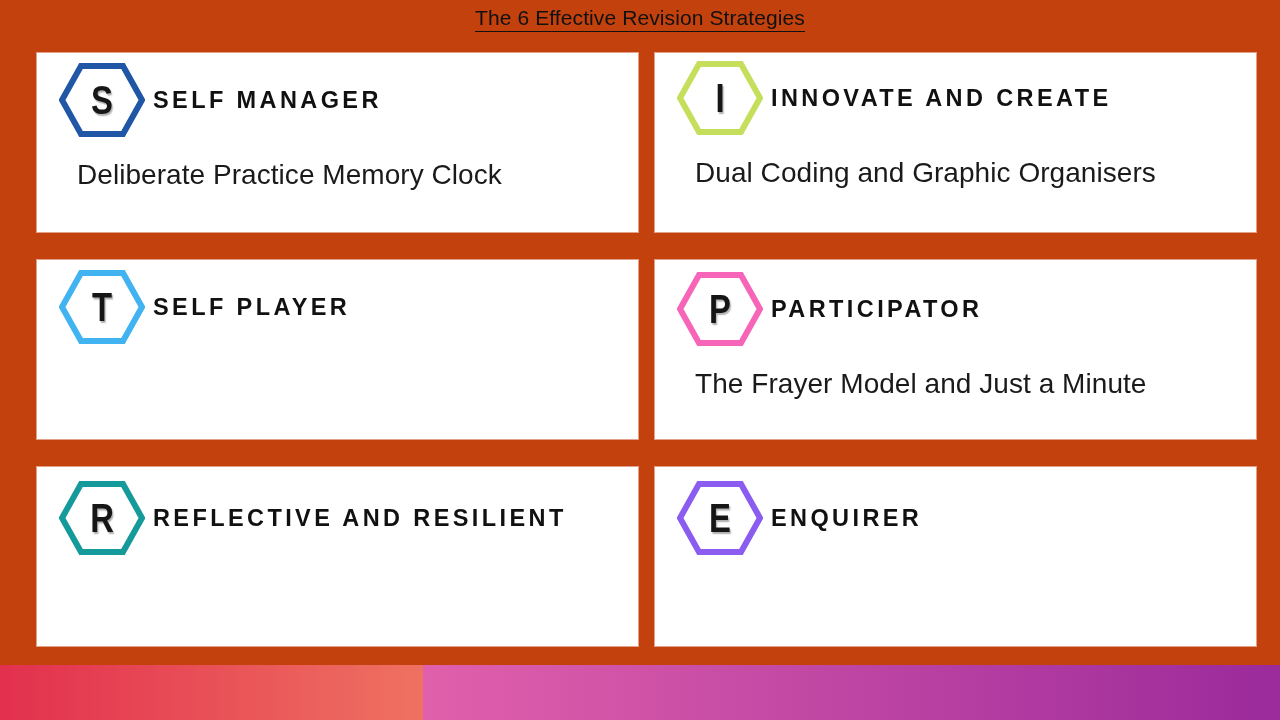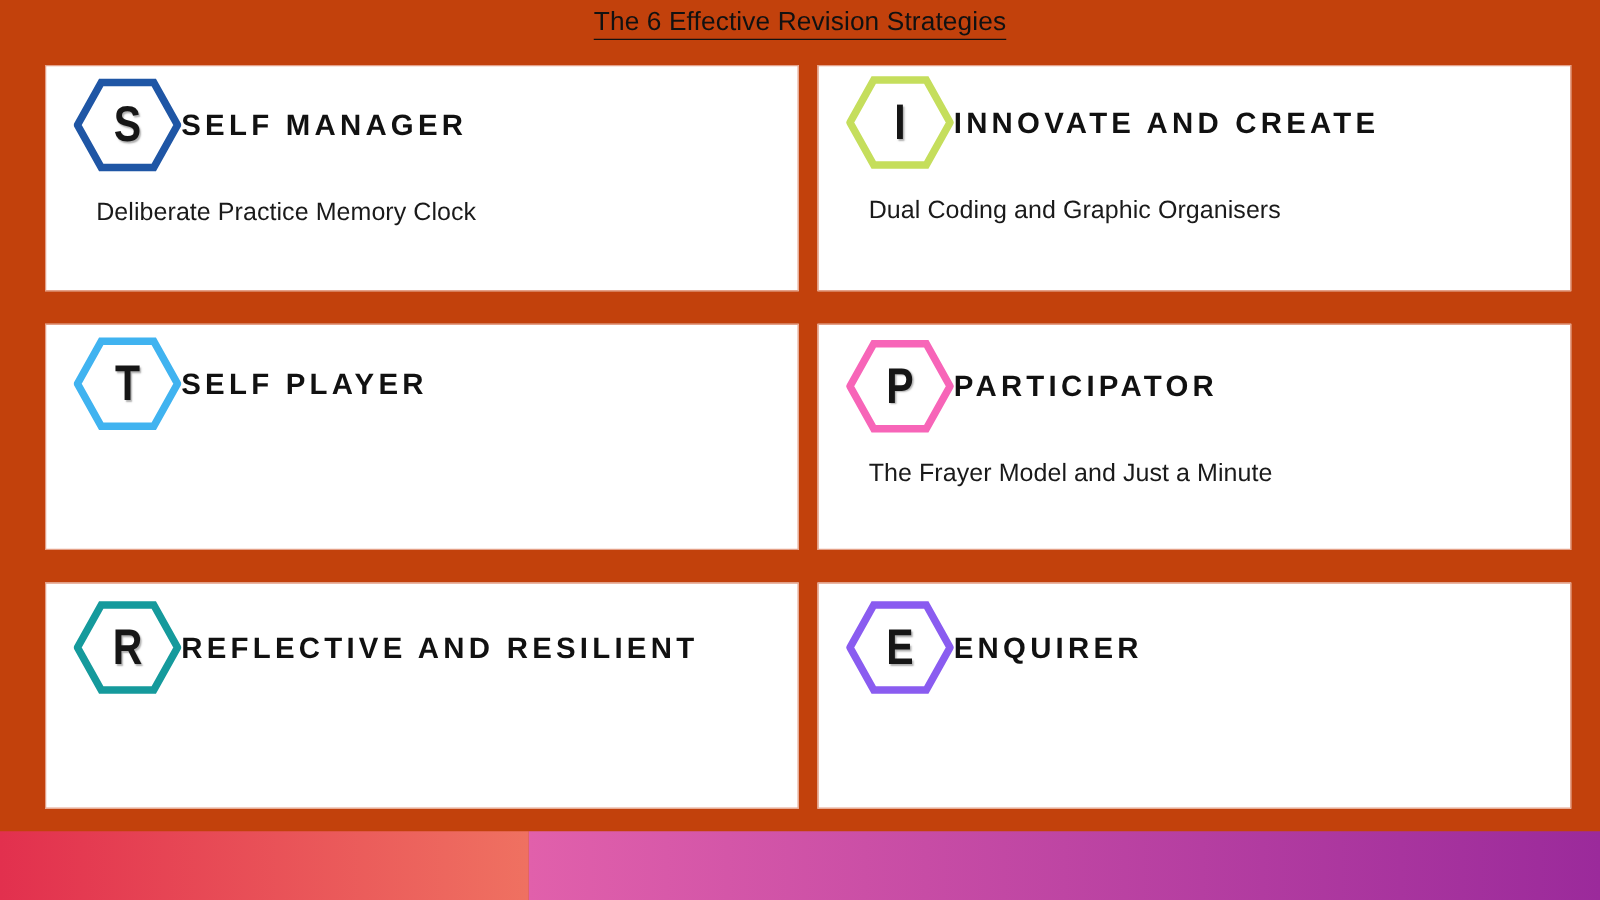--- a/index.html
+++ b/index.html
@@ -84,31 +84,32 @@
     font-family: "Liberation Sans", sans-serif;
     font-size: 40px;
     font-weight: 700;
     color: #161616;
     line-height: 1;
     text-shadow: 1.5px 1.5px 1.5px rgba(110,110,110,0.55);
     transform: scaleX(0.82);
     letter-spacing: 0;
   }
   .card-title {
+    margin-left: 8px;
     font-size: 23.5px;
     font-weight: 700;
     color: #111111;
     letter-spacing: 3.4px;
     white-space: nowrap;
   }
   .card-body {
     position: absolute;
     left: 40px;
     top: 106px;
-    font-size: 20px;
+    font-size: 28px;
     font-weight: 400;
     color: #1a1a1a;
     letter-spacing: 0.05px;
     white-space: nowrap;
   }
 
   
   .card.c2 .card-head { top: 6px; }
   .card.c2 .card-body { top: 104px; }
   .card.c4 .card-head { top: 10px; }

